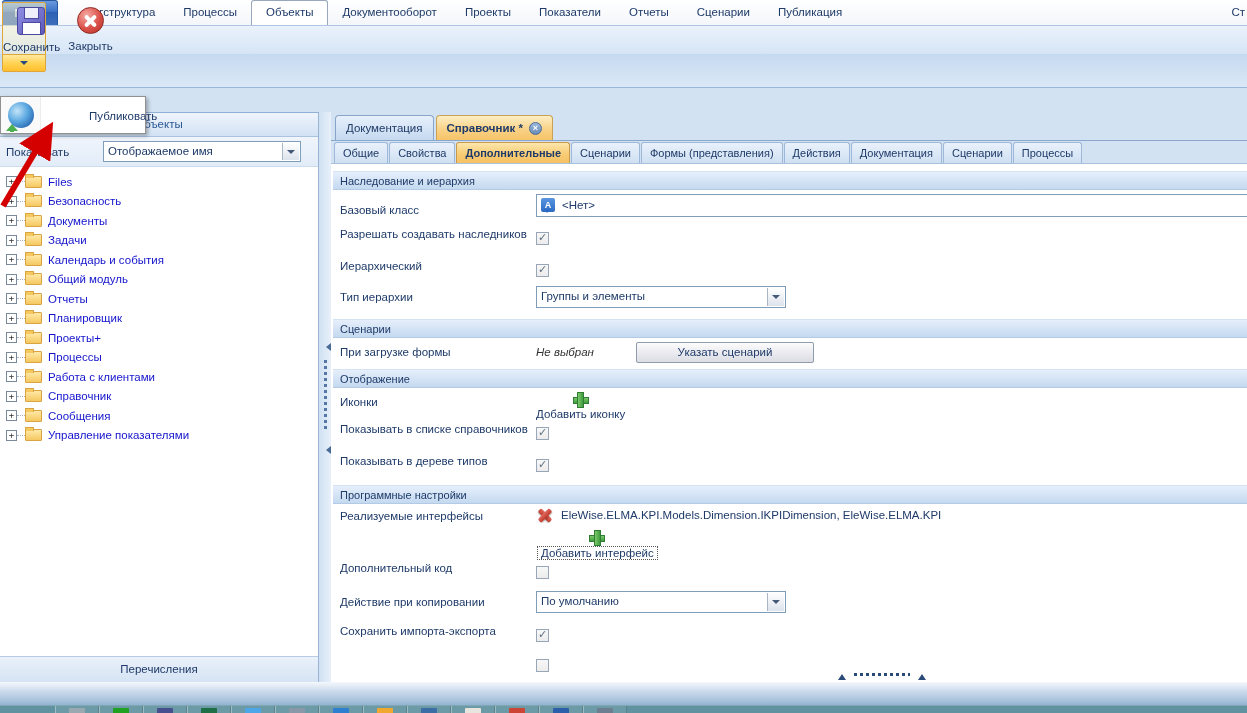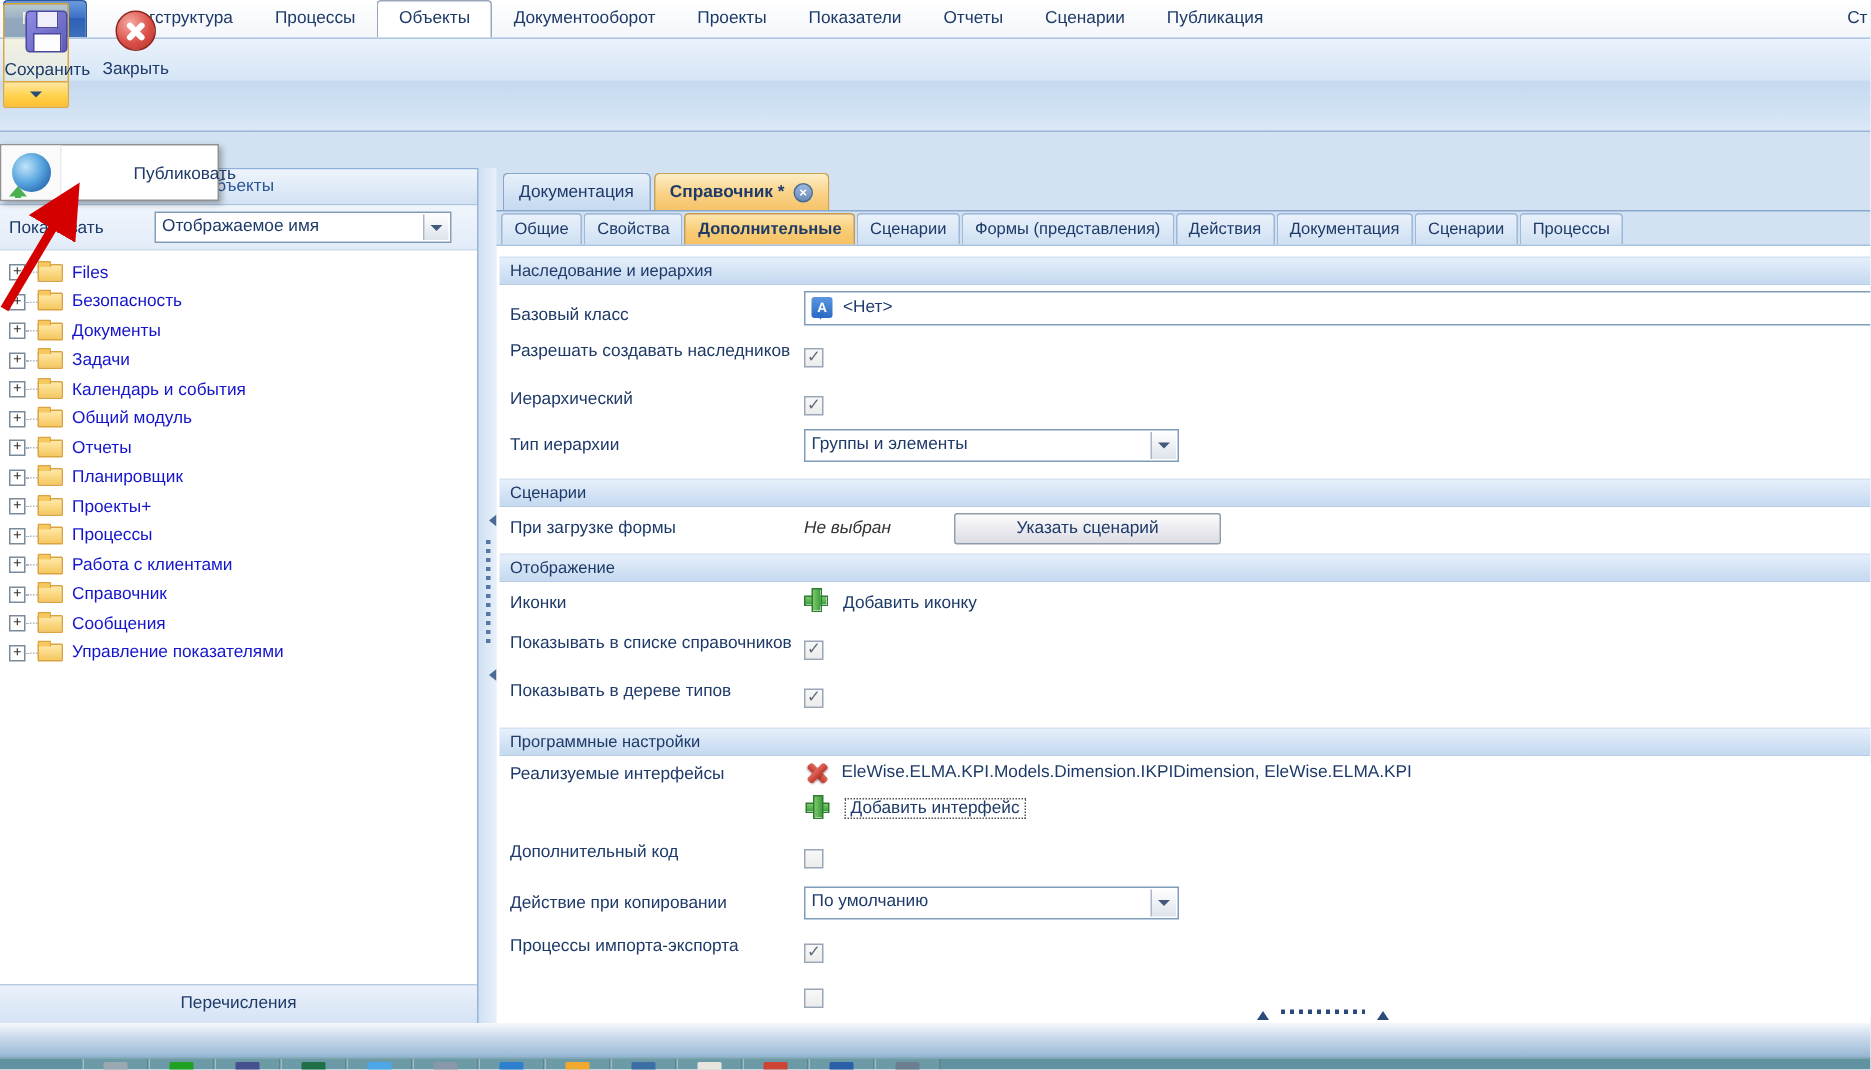--- a/index.html
+++ b/index.html
@@ -141,21 +141,21 @@
   .green-plus { position:relative; width:16px; height:16px; display:inline-block; flex:none; }
   .green-plus::before { content:""; position:absolute; left:1px; top:5.5px; width:14px; height:5px;
     background:linear-gradient(#7cc96a,#3f9c3f); box-shadow:0 0 0 1px #2e7d32; }
   .green-plus::after { content:""; position:absolute; left:5.5px; top:1px; width:5px; height:14px;
     background:linear-gradient(90deg,#7cc96a,#3f9c3f); box-shadow:0 0 0 1px #2e7d32; }
   .red-x { position:relative; width:18px; height:18px; display:inline-block; flex:none; }
   .red-x::before,.red-x::after { content:""; position:absolute; left:1px; top:7px; width:16px; height:5px;
     background:linear-gradient(#e06a60,#c0392b); border-radius:2px; box-shadow:0 1px 1px rgba(0,0,0,.25); }
   .red-x::before { transform:rotate(45deg); }
   .red-x::after { transform:rotate(-45deg); }
-  .icon-link { position:absolute; display:flex; align-items:flex-end; gap:10px; color:#1e3a68; }
+  .icon-link { position:absolute; display:flex; align-items:center; gap:0; color:#1e3a68;flex-direction:column; }
   .dotted-box { border:1px dotted #555; padding:0 3px; }
   .iface-row { position:absolute; display:flex; align-items:center; gap:7px; color:#1e3a68; }
   .hsplit-handle { position:absolute; left:507px; top:506px; width:96px; height:9px;
     display:flex; align-items:center; gap:8px; }
   .tri-up { width:0; height:0; border:4px solid transparent; border-bottom:6px solid #2a4a7a; }
   .h-dots { width:56px; height:3px;
     background:repeating-linear-gradient(90deg,#2a4a7a 0 3px,transparent 3px 6px); }
   
   .sec-inherit { top:7px; } .r-baseclass-l { top:40px; } .r-baseclass-i { top:30px; }
   .r-heirs { top:64px; } .r-hier { top:96px; }
@@ -454,21 +454,21 @@
 
     <span class="fld-label r-addcode">Дополнительный код</span>
     <div class="checkbox cb-addcode"></div>
 
     <span class="fld-label r-copy-l">Действие при копировании</span>
     <div class="combo r-copy-c">
       <span class="combo-value">По умолчанию</span>
       <span class="combo-arrow"></span>
     </div>
 
-    <span class="fld-label r-impexp">Процессы импорта-экспорта</span>
+    <span class="fld-label r-impexp">Сохранить импорта-экспорта</span>
     <div class="checkbox cb-impexp checked"></div>
 
     <span class="fld-label r-hist">Хранить историю изменения</span>
     <div class="checkbox cb-hist"></div>
 
     <div class="hsplit-handle">
       <span class="tri-up"></span>
       <span class="h-dots"></span>
       <span class="tri-up"></span>
     </div>

